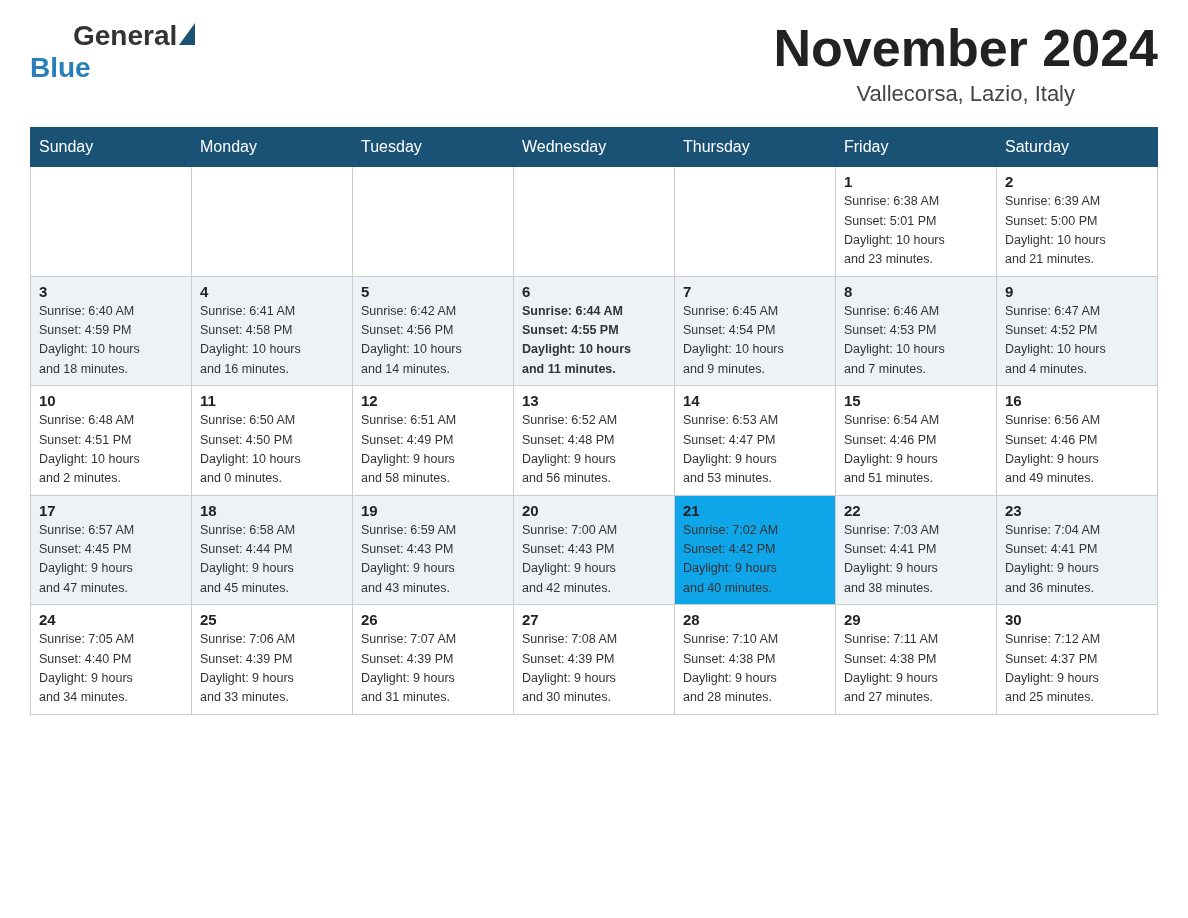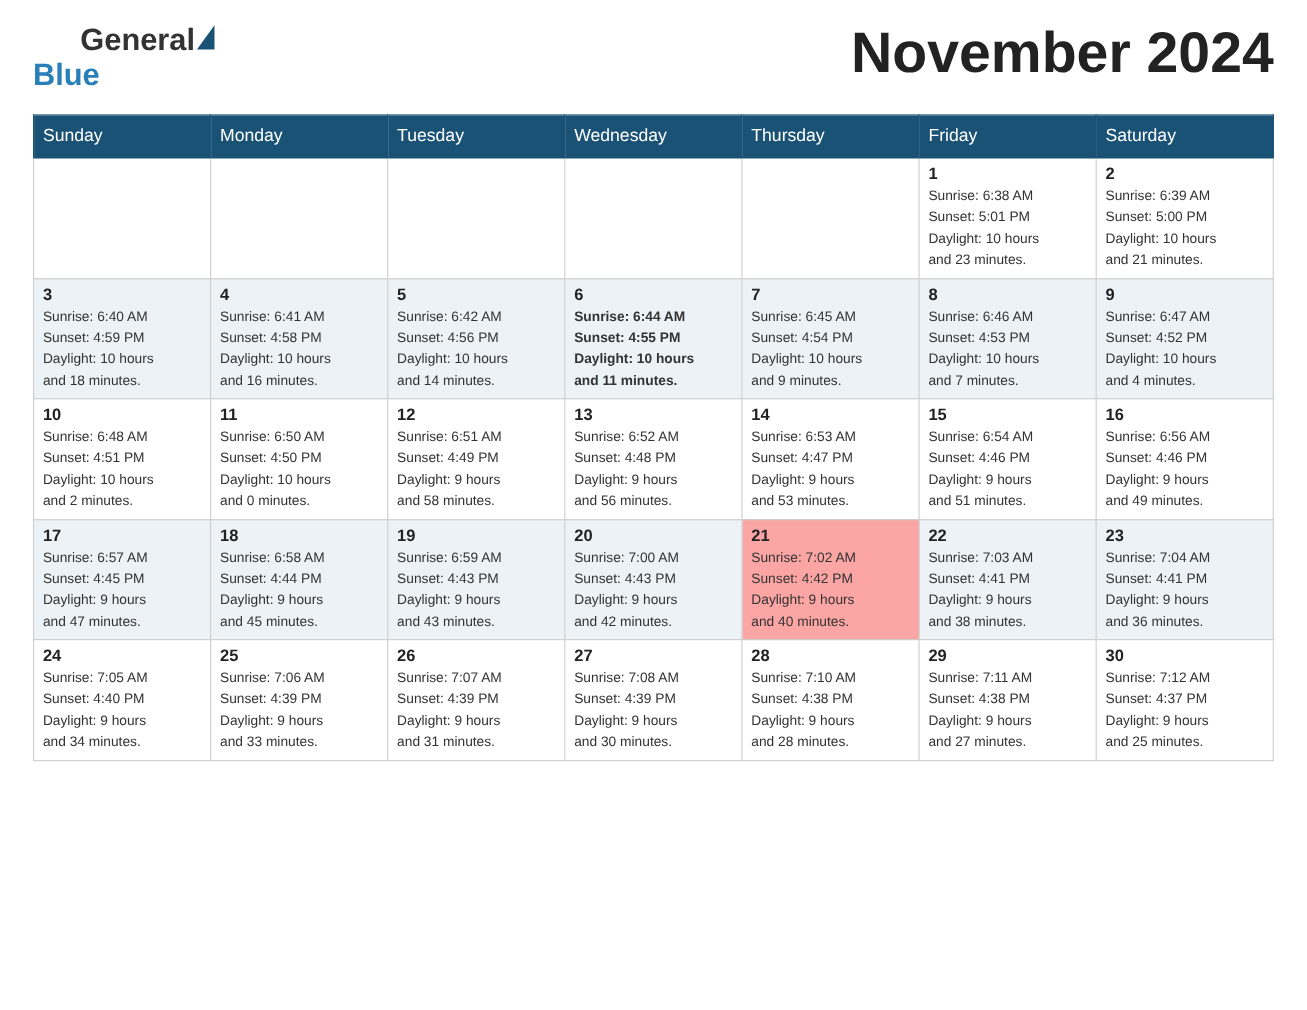--- a/index.html
+++ b/index.html
@@ -113,20 +113,21 @@
 <div class="header">
   <div class="logo">
     <div class="logo-general">
       <span>General</span>
       <span class="logo-triangle"></span>
     </div>
     <div class="logo-blue">Blue</div>
   </div>
   <div class="title-section">
     <div class="month-title">November 2024</div>
+    <div class="location-title">Vallecorsa, Lazio, Italy</div>
   </div>
 </div>
 
 <table class="calendar">
   <thead>
     <tr>
       <th>Sunday</th>
       <th>Monday</th>
       <th>Tuesday</th>
       <th>Wednesday</th>
@@ -281,21 +282,21 @@
 Daylight: 9 hours
 and 43 minutes.</div>
         </td>
         <td style="background: rgb(237, 242, 247);">
           <span class="day-number">20</span>
           <div class="day-info" style="white-space: pre-line;">Sunrise: 7:00 AM
 Sunset: 4:43 PM
 Daylight: 9 hours
 and 42 minutes.</div>
         </td>
-        <td style="background: #fca5a5;">
+        <td style="background: #0ea5e9;">
           <span class="day-number">21</span>
           <div class="day-info" style="white-space: pre-line;">Sunrise: 7:02 AM
 Sunset: 4:42 PM
 Daylight: 9 hours
 and 40 minutes.</div>
         </td>
         <td style="background: rgb(237, 242, 247);">
           <span class="day-number">22</span>
           <div class="day-info" style="white-space: pre-line;">Sunrise: 7:03 AM
 Sunset: 4:41 PM

